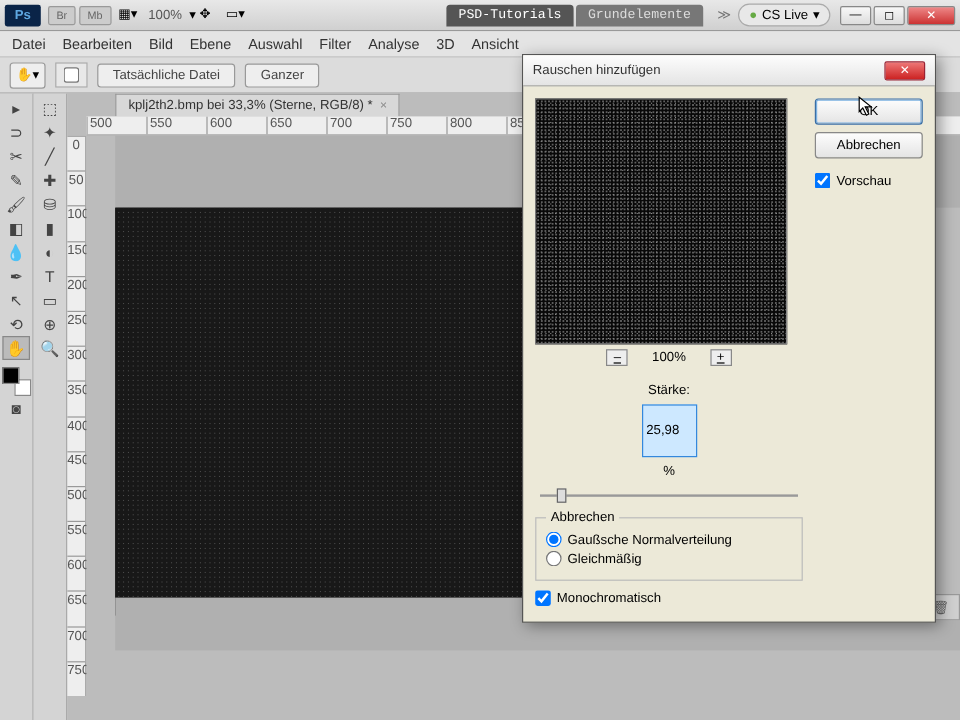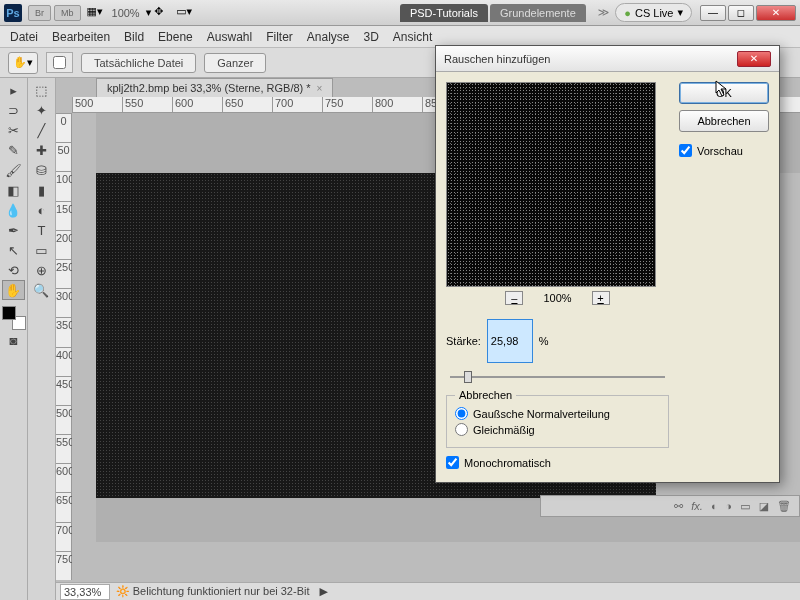--- a/index.html
+++ b/index.html
@@ -1,24 +1,24 @@
 <!DOCTYPE html>
 <html><head>
 <meta charset="utf-8">
 <style>
 * { box-sizing: border-box; margin: 0; padding: 0; font-family: "Segoe UI", Tahoma, sans-serif; font-size: 11px; }
 body { background: #d4d4d4; width: 800px; height: 600px; overflow: hidden; position: relative; }
 
 .title-bar { height: 26px; background: linear-gradient(#e8e8e8,#d0d0d0); display:flex; align-items:center; padding:0 4px; border-bottom:1px solid #999; }
-.ps-icon { width:18px; height:18px; background:#0a2448; color:#5fa8e2; display:flex; align-items:center; justify-content:center; font-weight:bold; font-size:11px; border-radius:2px; margin-right:6px;}
+.ps-icon { width:30px; height:18px; background:#0a2448; color:#5fa8e2; display:flex; align-items:center; justify-content:center; font-weight:bold; font-size:11px; border-radius:2px; margin-right:6px;}
 .tb-btn { padding:2px 6px; background:#ccc; border:1px solid #999; margin-right:3px; color:#666; font-size:9px; border-radius:2px;}
 .tb-sel { padding:0 6px; color:#555; }
 .tb-ico { width:16px; height:16px; margin:0 3px; display:inline-block; }
 .tabs-top { display:flex; gap:2px; margin-left:auto; margin-right:6px;}
-.tab-top { padding:3px 10px; background:#777; color:#ddd; border-radius:3px 3px 0 0; font-size:11px;}
+.tab-top { padding:3px 10px; background:#777; color:#ddd; border-radius:3px 3px 0 0; font-size:11px;font-family:Liberation Mono, monospace;}
 .tab-top.active { background:#555; color:#fff;}
 .chev { color:#777; margin:0 6px;}
 .cslive { padding:2px 8px; border:1px solid #aaa; border-radius:10px; background:#e8e8e8; margin-right:8px; display:flex; align-items:center; gap:4px;}
 .cslive::before{content:"●"; color:#6a4;}
 .win-btns { display:flex; gap:2px;}
 .win-btn { width:26px; height:16px; border:1px solid #888; background:linear-gradient(#f8f8f8,#ddd); border-radius:2px; display:flex; align-items:center; justify-content:center; font-size:10px;}
 .win-btn.close { background:linear-gradient(#e88,#c33); color:#fff; width:40px;}
 
 .menu-bar { height:22px; background:#e4e4e4; display:flex; align-items:center; padding:0 10px; gap:14px; border-bottom:1px solid #bbb;}
 .menu-item { color:#333; font-size:12px;}
@@ -71,21 +71,21 @@
 .dlg-body { padding:10px; display:flex; gap:10px;}
 .dlg-left { flex:1;}
 .preview { width:210px; height:205px; background:#0a0a0a; border:1px solid #888; position:relative; overflow:hidden;}
 .preview .pn { position:absolute; inset:0; background:
   radial-gradient(#888 0.5px, transparent 0.6px) 0 0/3px 3px,
   radial-gradient(#aaa 0.4px, transparent 0.5px) 2px 1px/4px 4px,
   radial-gradient(#666 0.4px, transparent 0.5px) 1px 3px/5px 5px,
   #080808;}
 .zoom-row { display:flex; justify-content:center; align-items:center; gap:20px; margin-top:4px; font-size:11px;}
 .zbtn { width:18px; height:14px; border:1px solid #888; background:#eee; display:flex; align-items:center; justify-content:center; text-decoration:underline;}
-.param { margin-top:14px; display:flex; align-items:center; gap:6px;}
+.param { margin-top:14px; display:flex; align-items:center; gap:6px;flex-direction:column;}
 .param input[type=text] { width:46px; border:1px solid #7a9; background:#fff; padding:15px 3px; color:#000;}
 .param input.hl { background:#cde8ff; border:1px solid #38d;}
 .slider { margin-top:6px; height:16px; position:relative;}
 .slider .track { position:absolute; top:7px; left:4px; right:4px; height:2px; background:#999;}
 .slider .thumb { position:absolute; top:2px; left:18px; width:8px; height:12px; background:#ddd; border:1px solid #666;}
 .group { border:1px solid #bbb; margin-top:10px; padding:8px; position:relative;}
 .group .legend { position:absolute; top:-7px; left:8px; background:#ece9d8; padding:0 4px; font-size:11px;}
 .radio-row, .chk-row { display:flex; align-items:center; gap:5px; margin:3px 0; font-size:11px;}
 .dlg-right { width:90px; display:flex; flex-direction:column; gap:6px;}
 .dbtn { height:22px; border:1px solid #888; background:linear-gradient(#fdfdfd,#e4e4e4); border-radius:3px; display:flex; align-items:center; justify-content:center; font-size:11px;}
@@ -211,25 +211,20 @@
         <span>750</span>
     </div>
     <div class="canvas-wrap">
       <div class="gray-pad"></div>
       <div class="canvas">
         <div class="noise"></div>
         <div class="earth"></div>
       </div>
       <div class="gray-pad2"></div>
     </div>
-    <div class="status-bar">
-      <div class="zoom">33,33%</div>
-      <span>🔆 <span>Belichtung funktioniert nur bei 32-Bit</span></span>
-      <span style="margin-left:4px">▶</span>
-    </div>
   </div>
 </div>
 
 <div class="right-panels">
   <span>⚯</span>
   <span><i>fx.</i></span>
   <span>◐</span>
   <span>◑</span>
   <span>▭</span>
   <span>◪</span>

